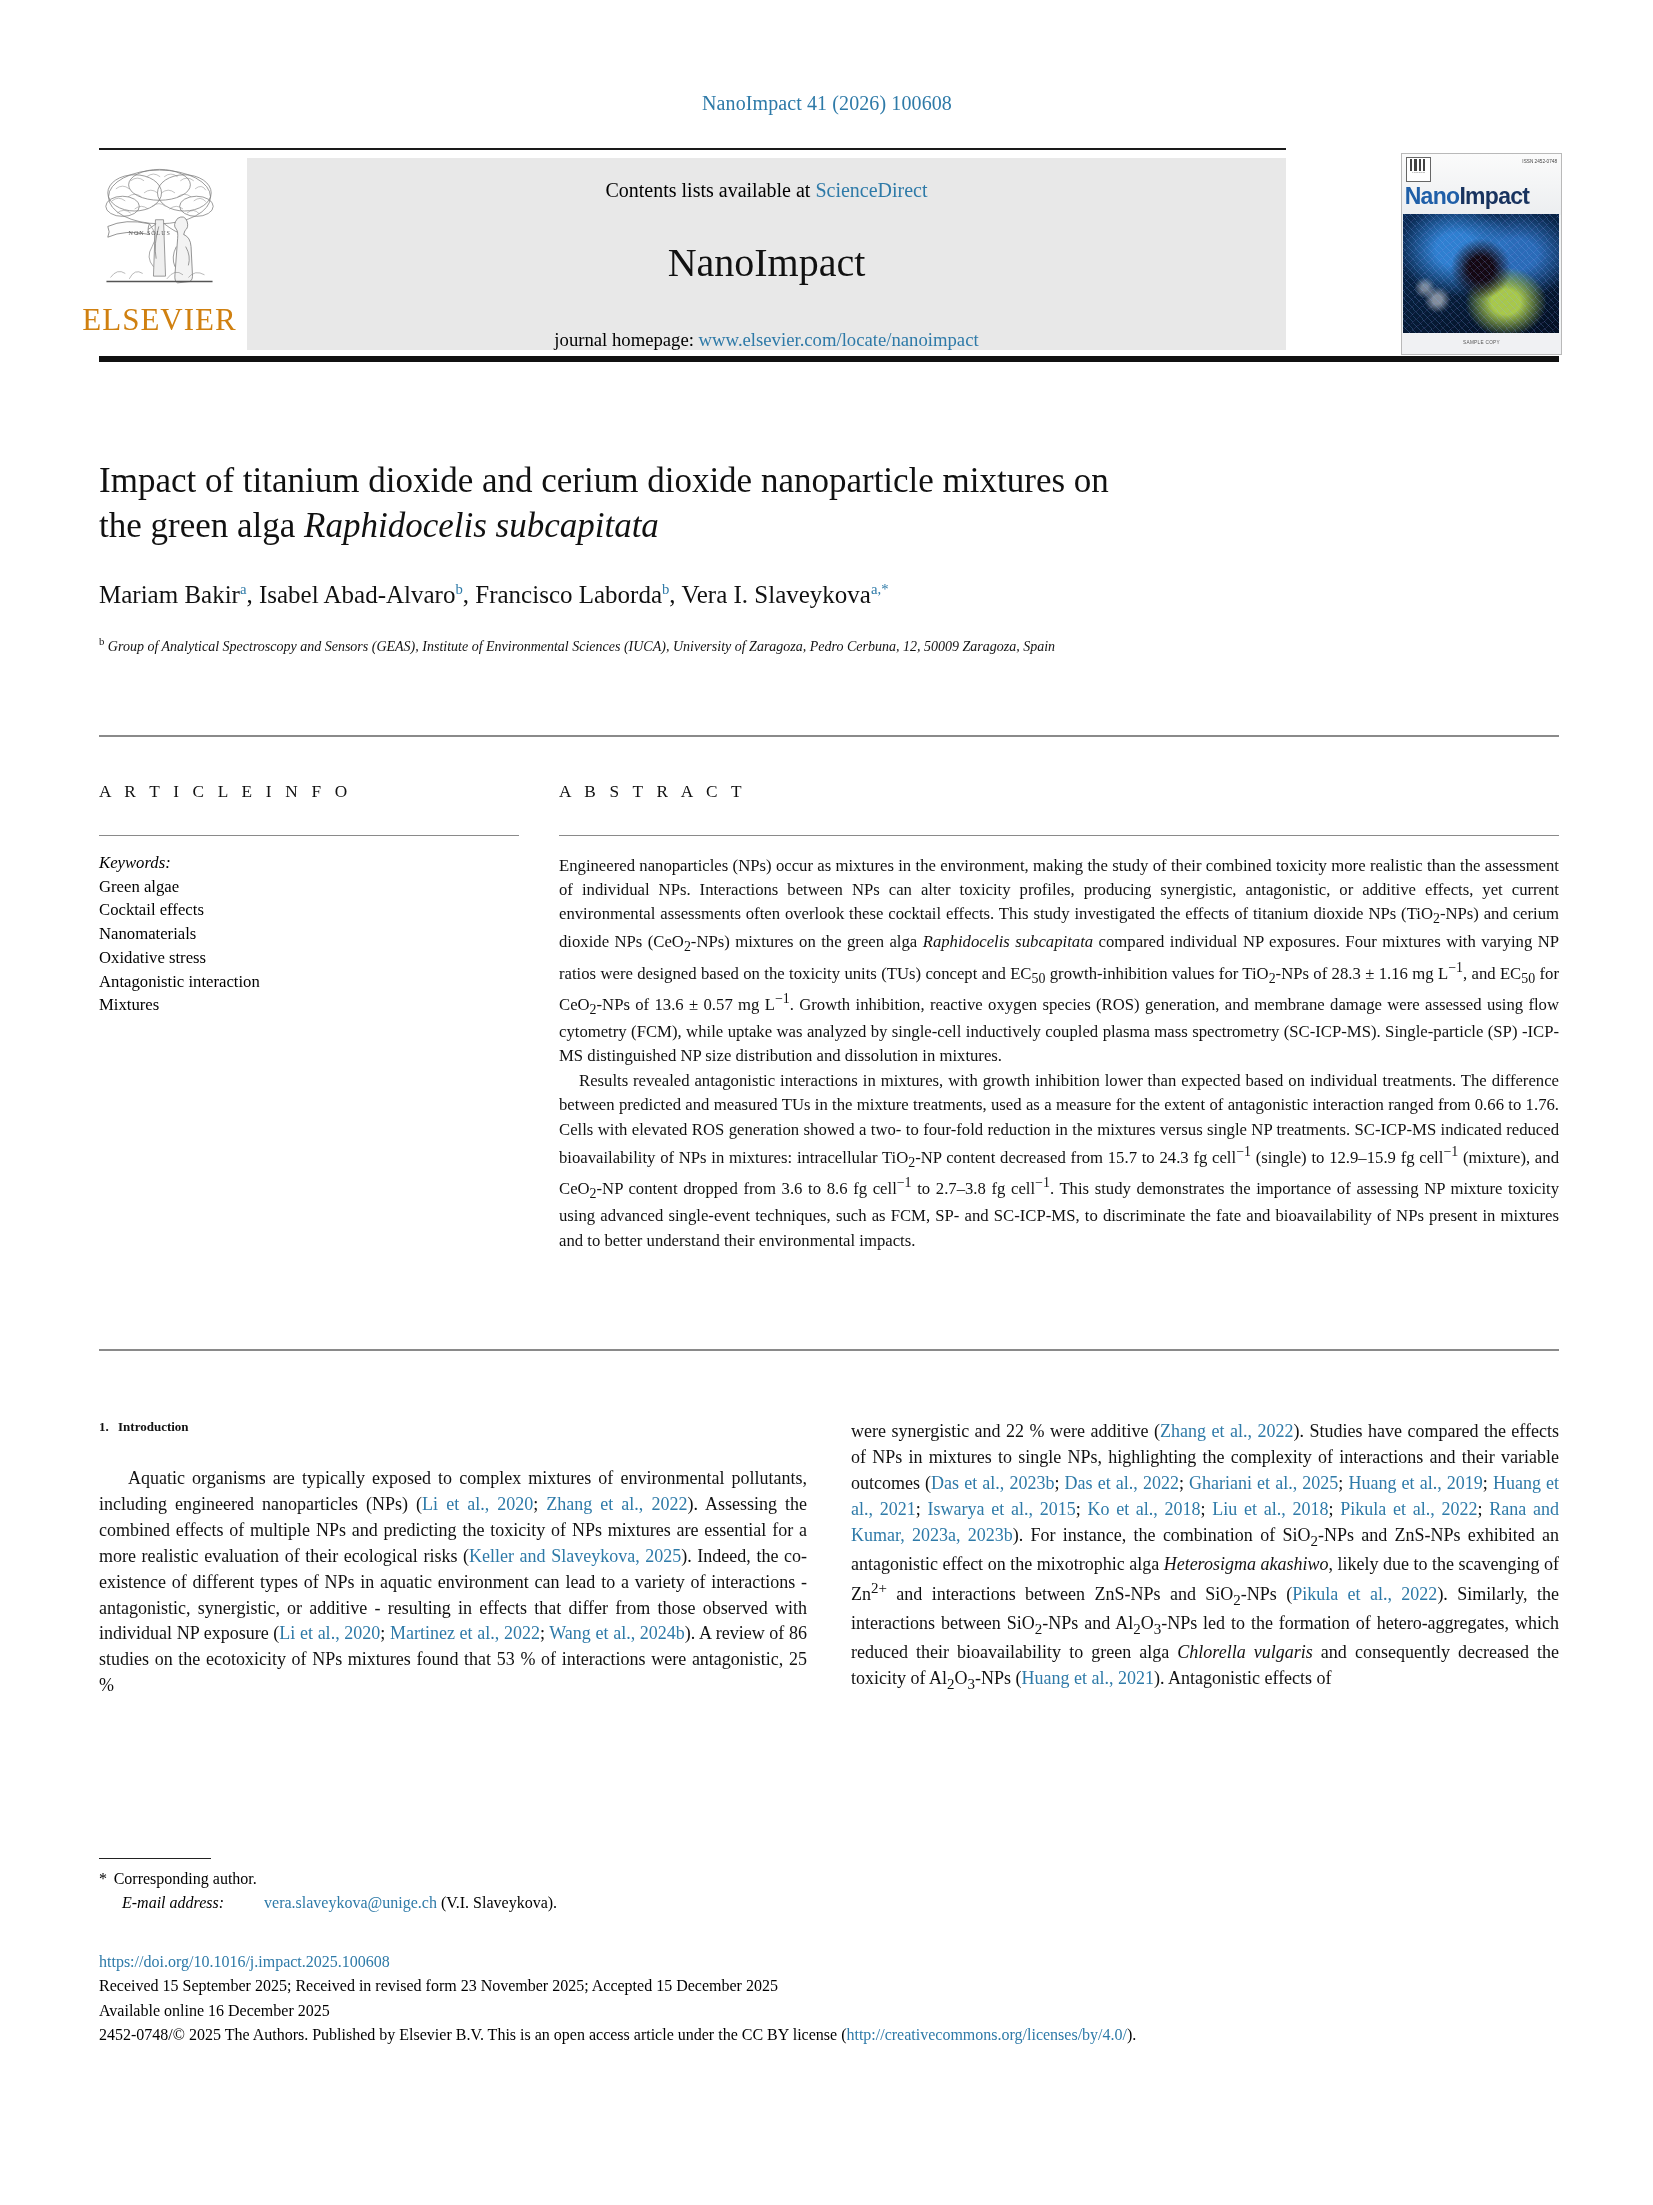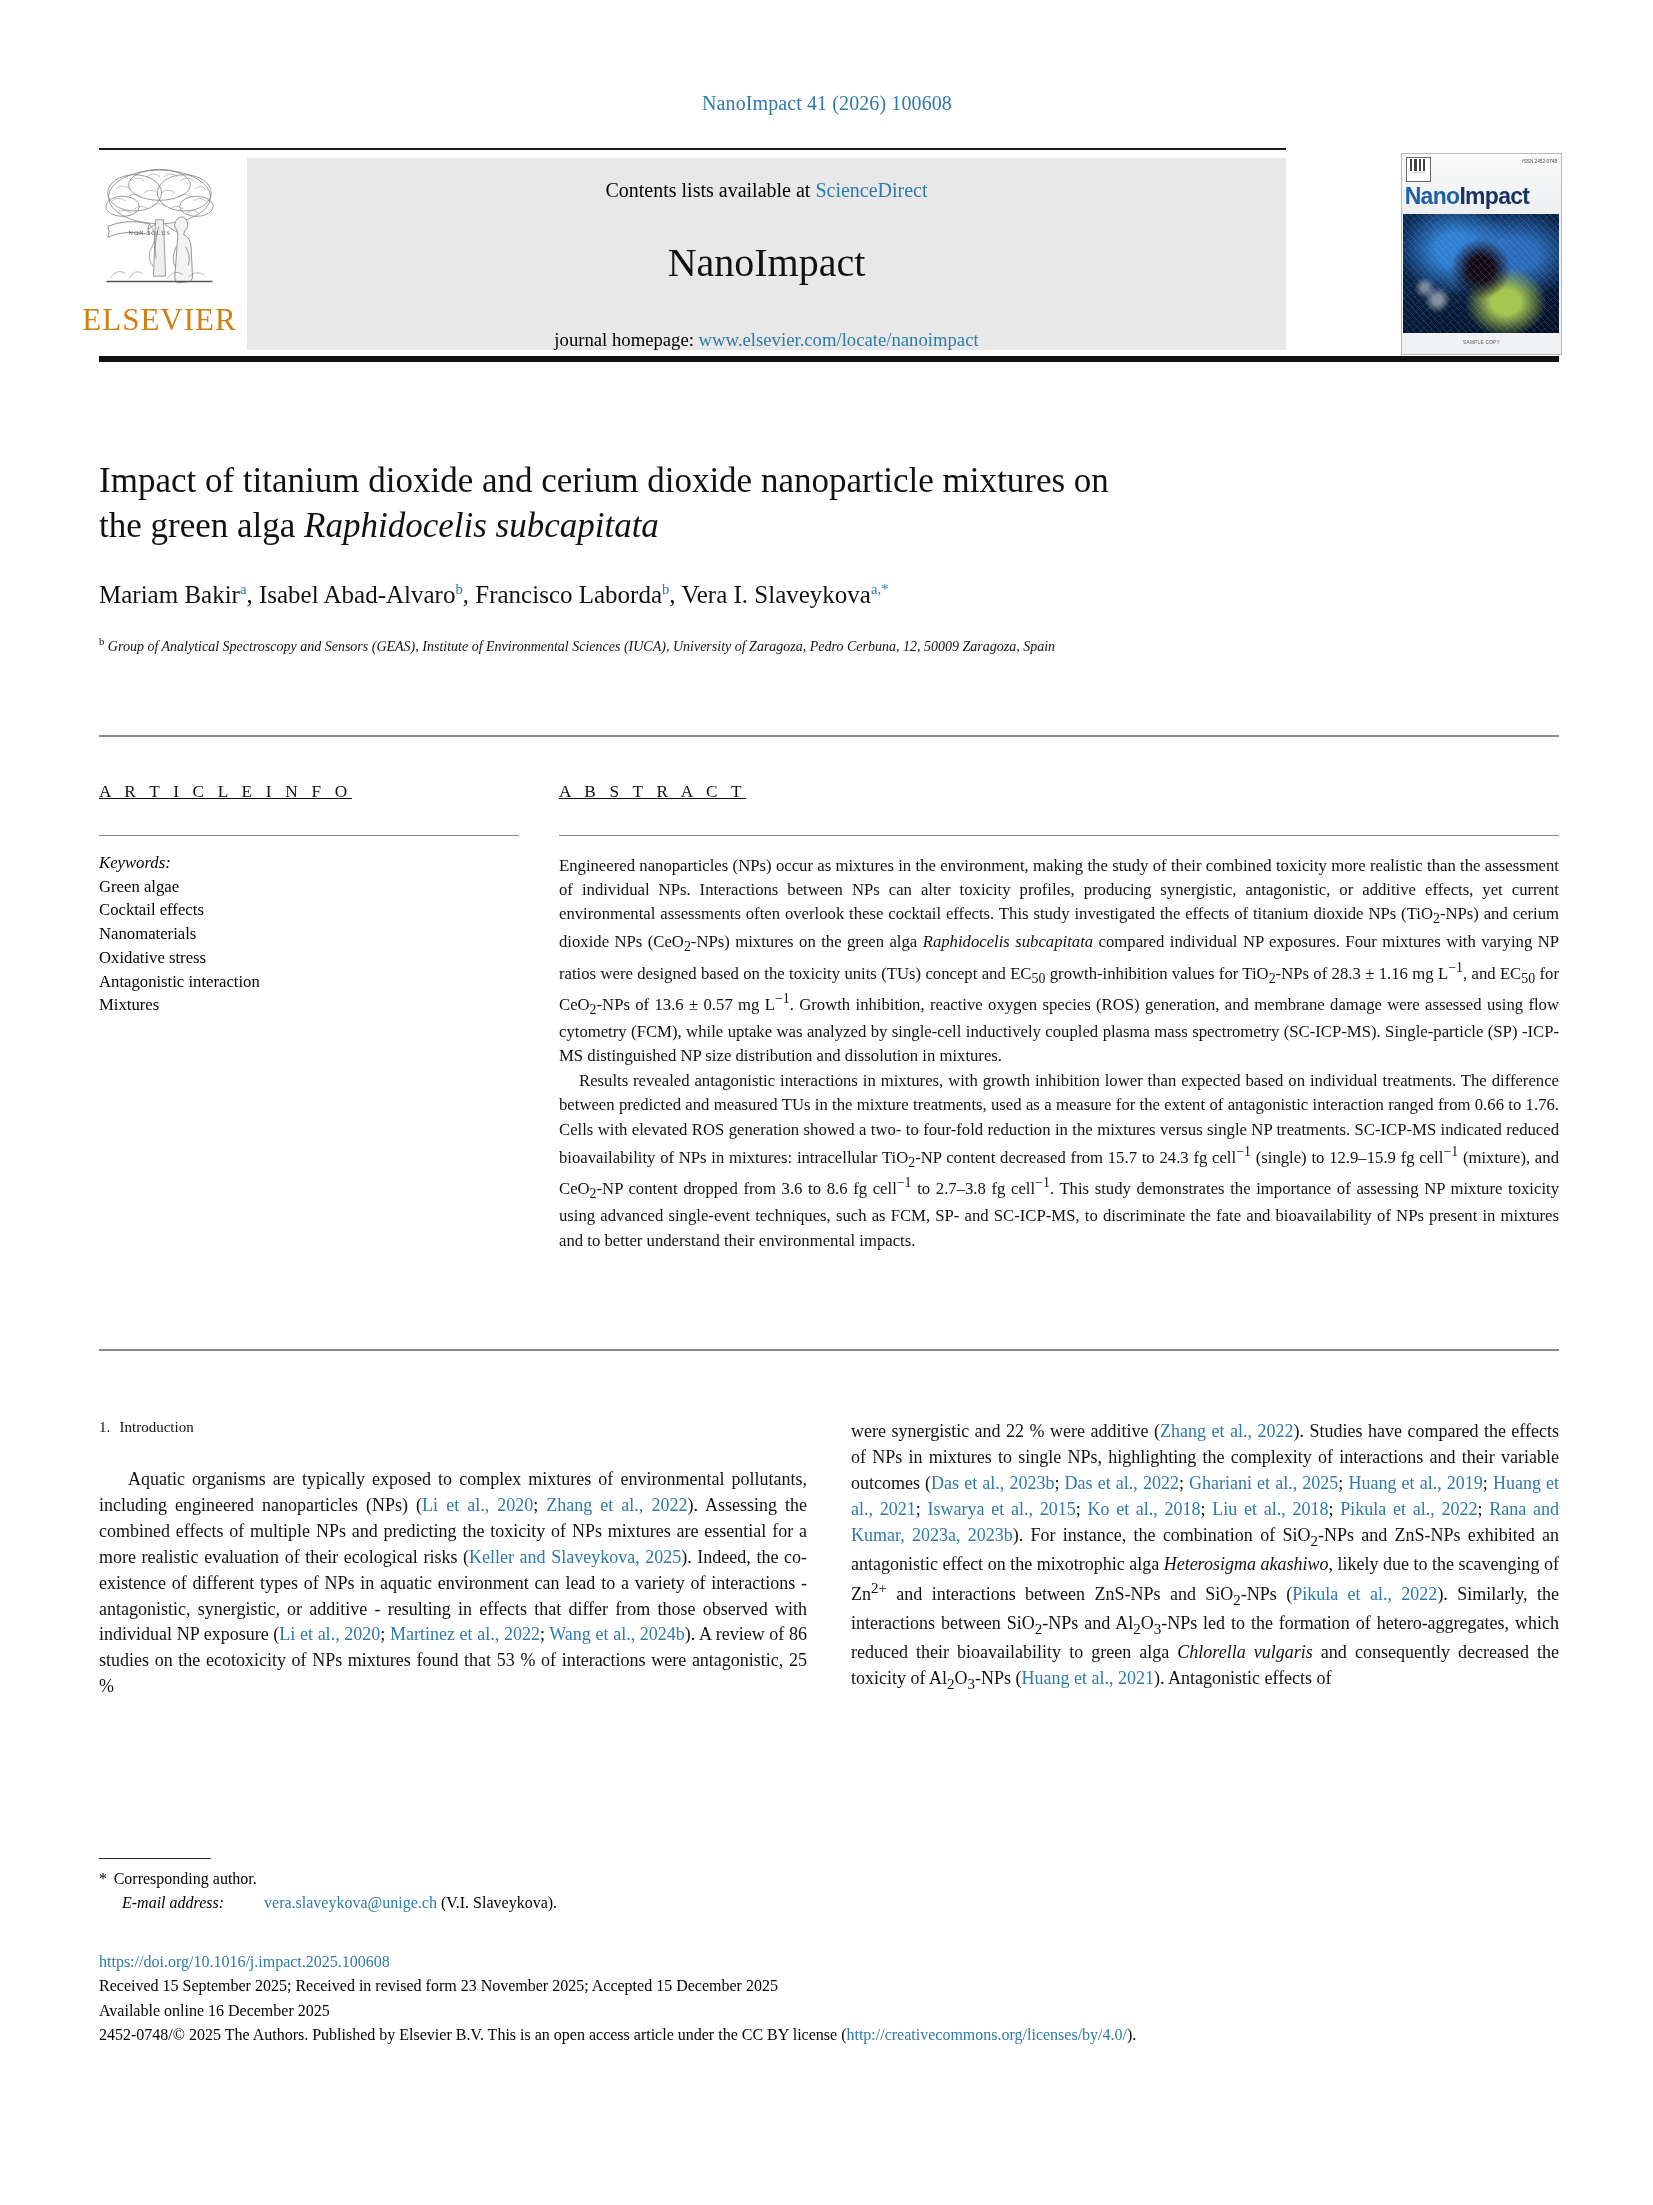--- a/index.html
+++ b/index.html
@@ -197,21 +197,20 @@
     position: absolute;
     left: 99px;
     width: 1460px;
     height: 2px;
     background: #8a8a8a;
   }
   .lbl {
     font-size: 17.3px;
     letter-spacing: 4.7px;
     color: #111;
-    text-decoration: underline;
   }
   .col-info { position: absolute; left: 99px; top: 782px; width: 420px; }
   .col-abs  { position: absolute; left: 559px; top: 782px; width: 1000px; }
 
   .thin-rule { height: 1.3px; background: #8a8a8a; margin-top: 33px; }
   .kw {
     margin-top: 14.7px;
     font-size: 16.7px;
     line-height: 1.42;
   }
@@ -233,22 +232,22 @@
     position: absolute;
     left: 99px;
     top: 1419px;
     width: 1460px;
     height: 413px;
   }
   .col { position: absolute; top: 0; width: 708px; }
   .col.left { left: 0; }
   .col.right { left: 752px; }
   .sec-head {
-    font-size: 15px;
-    font-weight: normal;
+    font-size: 13px;
+    font-weight: bold;
     color: #111;
     margin: 0 0 31px 0;
   }
   .sec-head .num { margin-right: 9.3px; }
   .bodytext {
     font-size: 18px;
     line-height: 1.44;
     text-align: justify;
     color: #111;
     margin: 0;

